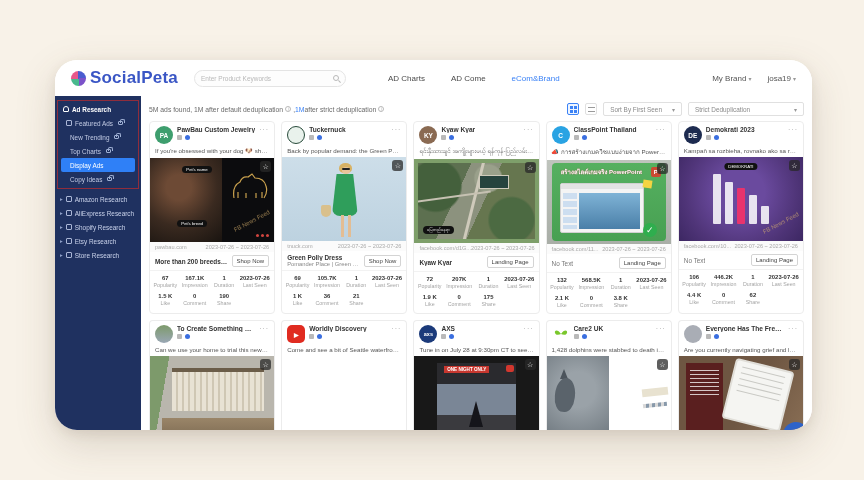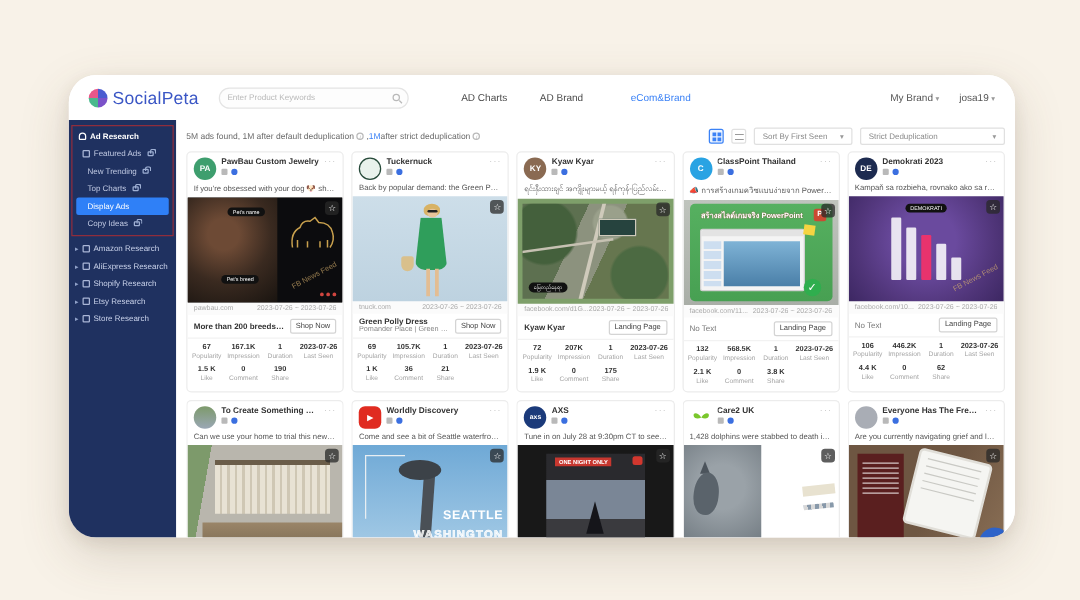--- a/index.html
+++ b/index.html
@@ -7,28 +7,28 @@
   body { background:#f8f2e8; font-family:"Liberation Sans", sans-serif; position:relative; overflow:hidden; }
 
   .window { position:absolute; left:55px; top:60px; width:757px; height:370px; background:#fff;
             border-radius:22px; box-shadow:0 14px 40px rgba(90,70,50,.18), 0 4px 12px rgba(90,70,50,.10); overflow:hidden; }
 
   
   .topbar { height:36px; display:flex; align-items:center; padding:0 16px; background:#fff; }
   .brand { display:flex; align-items:center; gap:4px; }
   .brand-icon { width:15px; height:15px; border-radius:50%;
       background:conic-gradient(#4a5cd0 0 25%, #7b52c9 25% 50%, #49b98d 50% 75%, #e8578a 75% 100%); }
-  .brand-name { font-size:14px; font-weight:normal; color:#3a56c5; letter-spacing:.2px; }
+  .brand-name { font-size:17px; font-weight:bold; color:#3a56c5; letter-spacing:.2px; }
   .search { margin-left:16px; width:152px; height:17px; border:1px solid #e4e4e4; border-radius:9px;
             display:flex; align-items:center; padding:0 6px; color:#b9b9b9; font-size:6.5px; background:#fdfdfd; }
   .search .ph { flex:1; }
   .mag { width:6px; height:6px; border:1px solid #b9b9b9; border-radius:50%; position:relative; }
   .mag::after { content:""; position:absolute; width:3px; height:1px; background:#b9b9b9; transform:rotate(45deg); left:4px; top:5px; }
   .nav { display:flex; gap:26px; margin-left:42px; font-size:8px; color:#4a4a4a; }
-  .nav .nav-item.active { color:#3b82f6;margin-left:12px; }
+  .nav .nav-item.active { color:#3b82f6; }
   .top-right { margin-left:auto; display:flex; align-items:center; gap:16px; font-size:8px; color:#555; }
   .caret { font-size:6px; color:#999; margin-left:2px; }
 
   
   .frame { display:flex; height:334px; }
 
   
   .sidebar { width:86px; background:#1f3160; flex-shrink:0; padding:3px 0 0 0; color:#c9d2ea; font-size:6.4px; }
   .adgroup { border:1px solid #8f2d3c; margin:1px 2px 3px 2px; padding:1px 0 2px 0; }
   .s-item { height:14px; display:flex; align-items:center; gap:3px; padding:0 5px; white-space:nowrap; overflow:hidden; }
@@ -197,21 +197,21 @@
     <div class="brand">
       <div class="brand-icon"></div>
       <div class="brand-name">SocialPeta</div>
     </div>
     <div class="search">
       <span class="ph">Enter Product Keywords</span>
       <span class="mag"></span>
     </div>
     <div class="nav">
       <span class="nav-item">AD Charts</span>
-      <span class="nav-item">AD Brand</span>
+      <span class="nav-item">AD Come</span>
       <span class="nav-item active">eCom&amp;Brand</span>
     </div>
     <div class="top-right">
       <span>
         <span>My Brand</span><span class="caret">▾</span>
       </span>
       <span>
         <span>josa19</span><span class="caret">▾</span>
       </span>
     </div>
@@ -680,29 +680,20 @@
             <div class="c-ht">
               <div class="c-title">Worldly Discovery</div>
               <div class="plats">
                   <span class="p-sq"></span>
                   <span class="p-ci"></span>
                 </div>
             </div>
             <span class="more">···</span>
           </div>
           <div class="c-text">Come and see a bit of Seattle waterfront an...</div>
-          <div class="c-img art6">
-            <div class="crane"></div>
-              <div class="crane2"></div>
-            <div class="col"></div>
-              <div class="disc"></div>
-            <span class="t1">SEATTLE</span>
-            <span class="t2">WASHINGTON</span>
-            <div class="starbadge">☆</div>
-          </div>
         </div>
 
         <div class="card cut">
           <div class="c-head">
             <div class="avatar" style="background:#1b3a7a;font-size:5.5px">axs</div>
             <div class="c-ht">
               <div class="c-title">AXS</div>
               <div class="plats">
                   <span class="p-sq"></span>
                   <span class="p-ci"></span>

